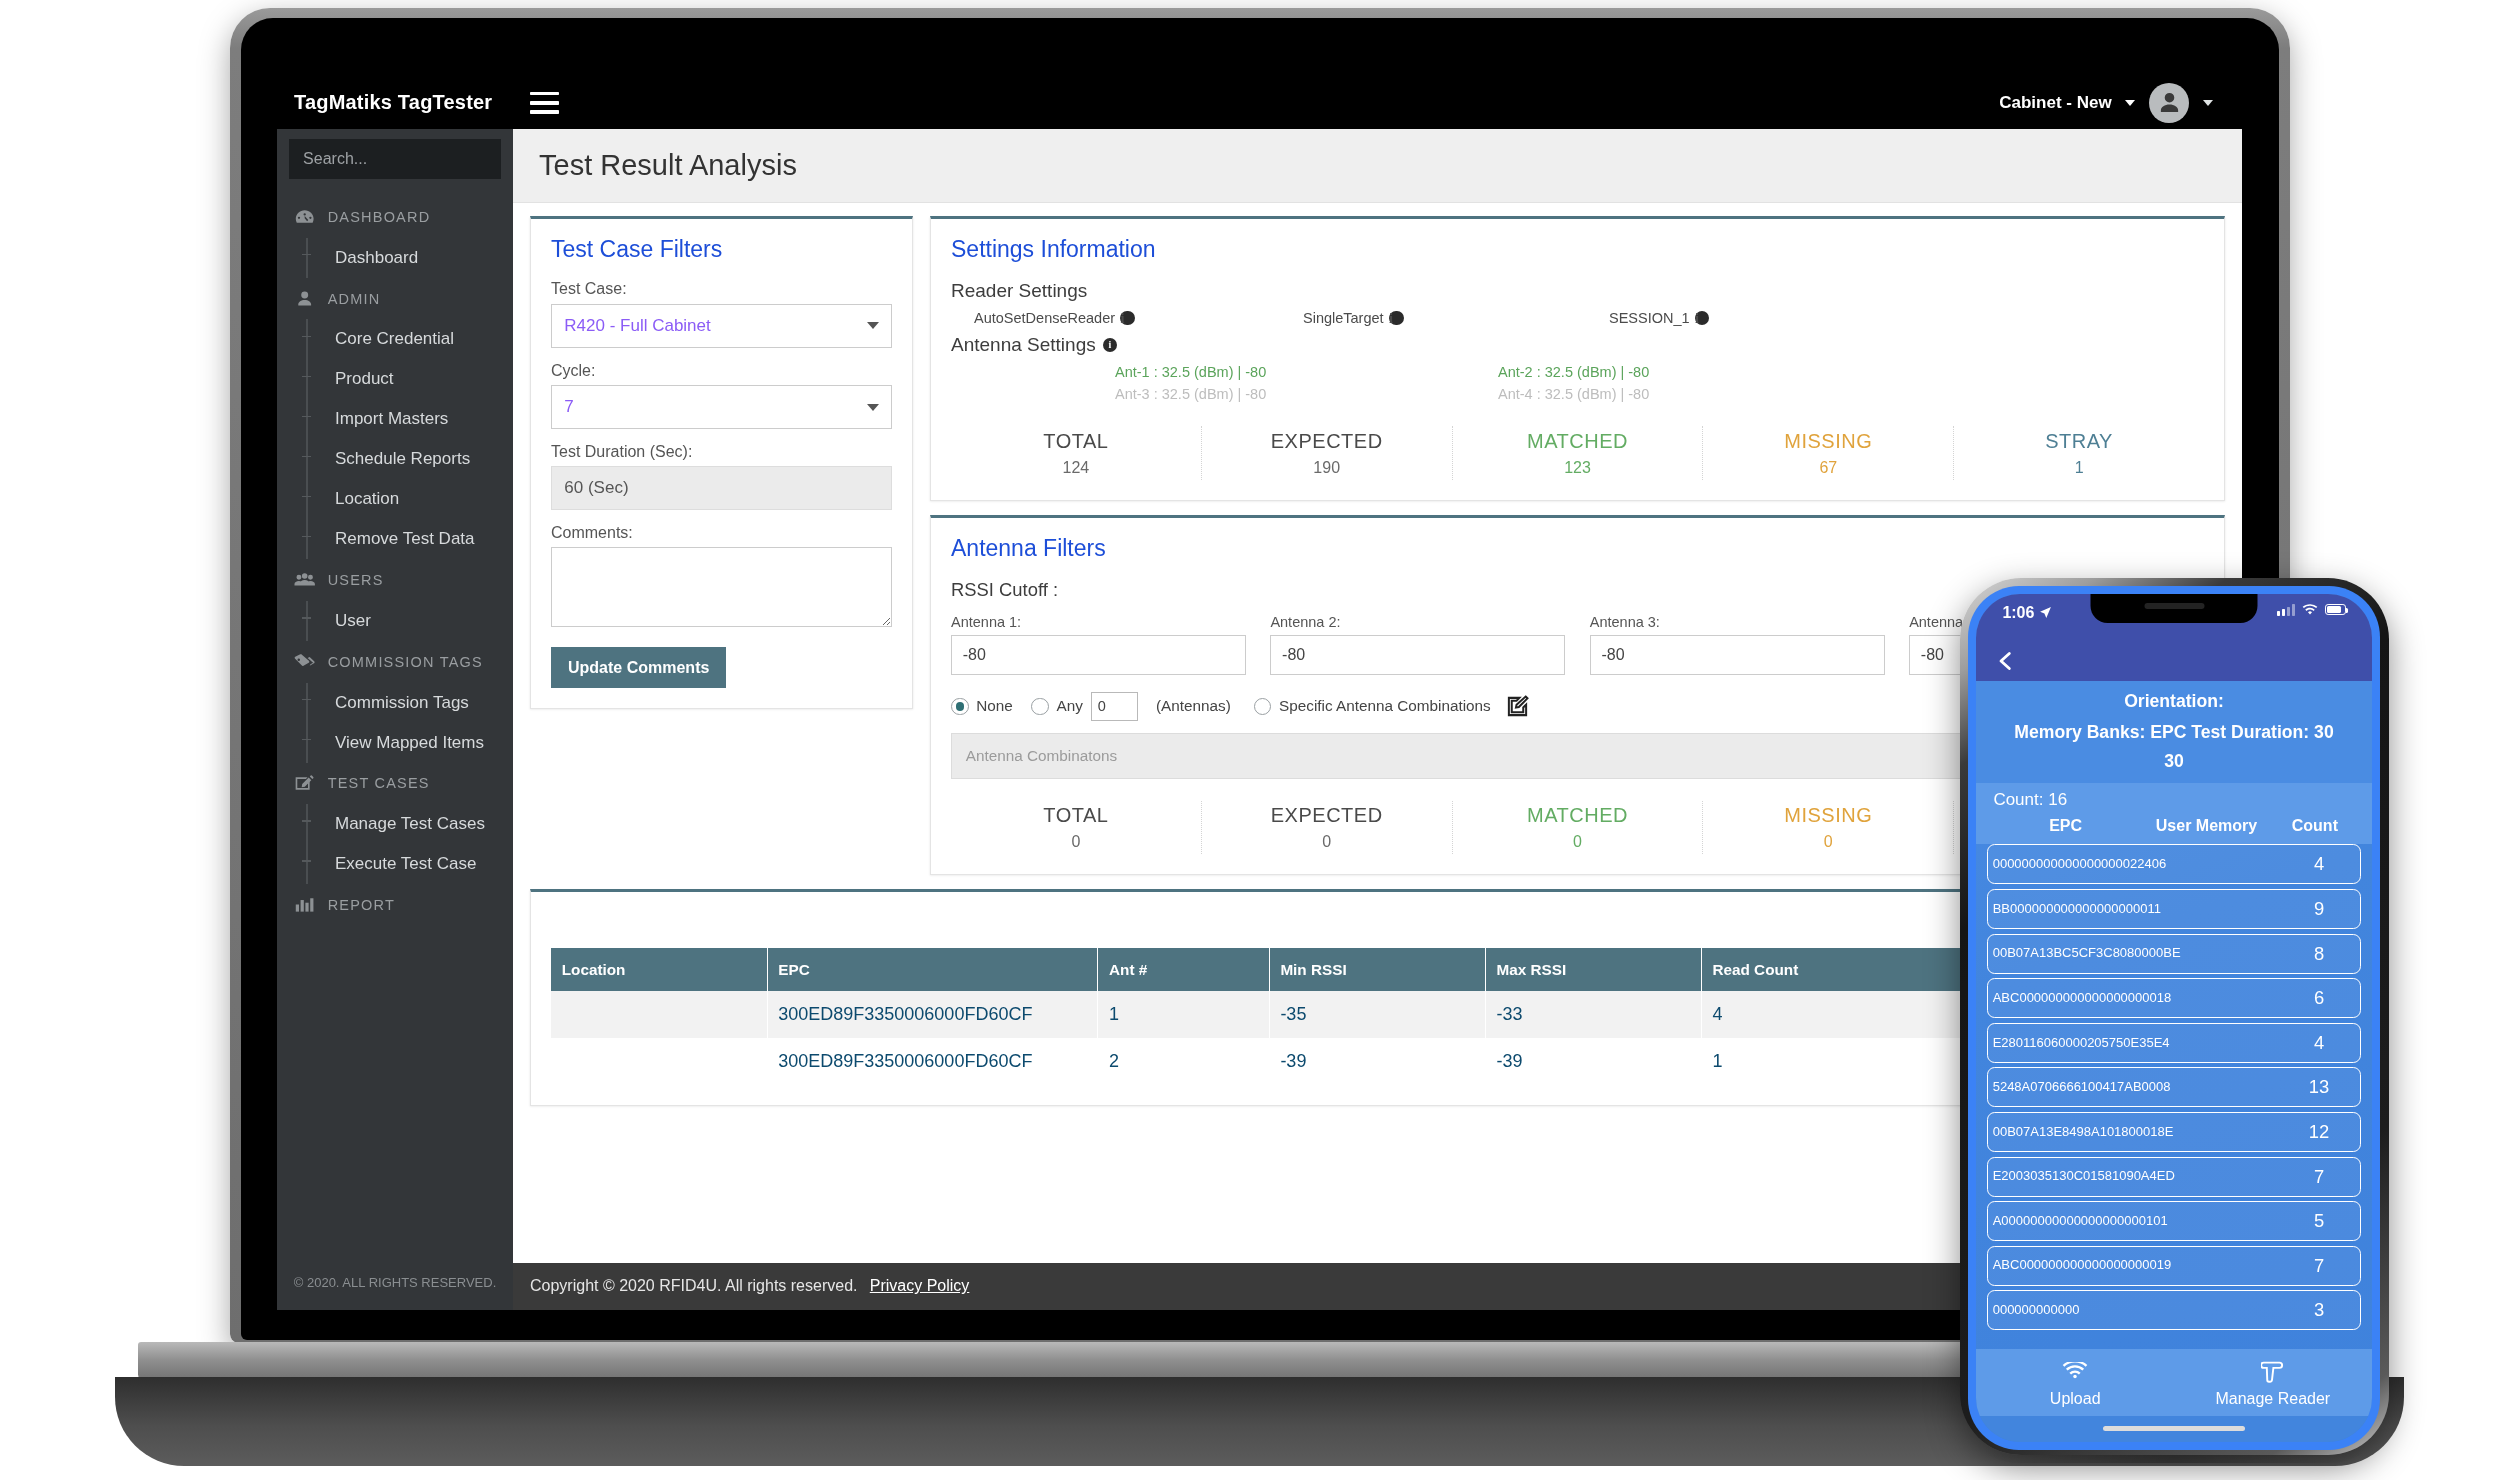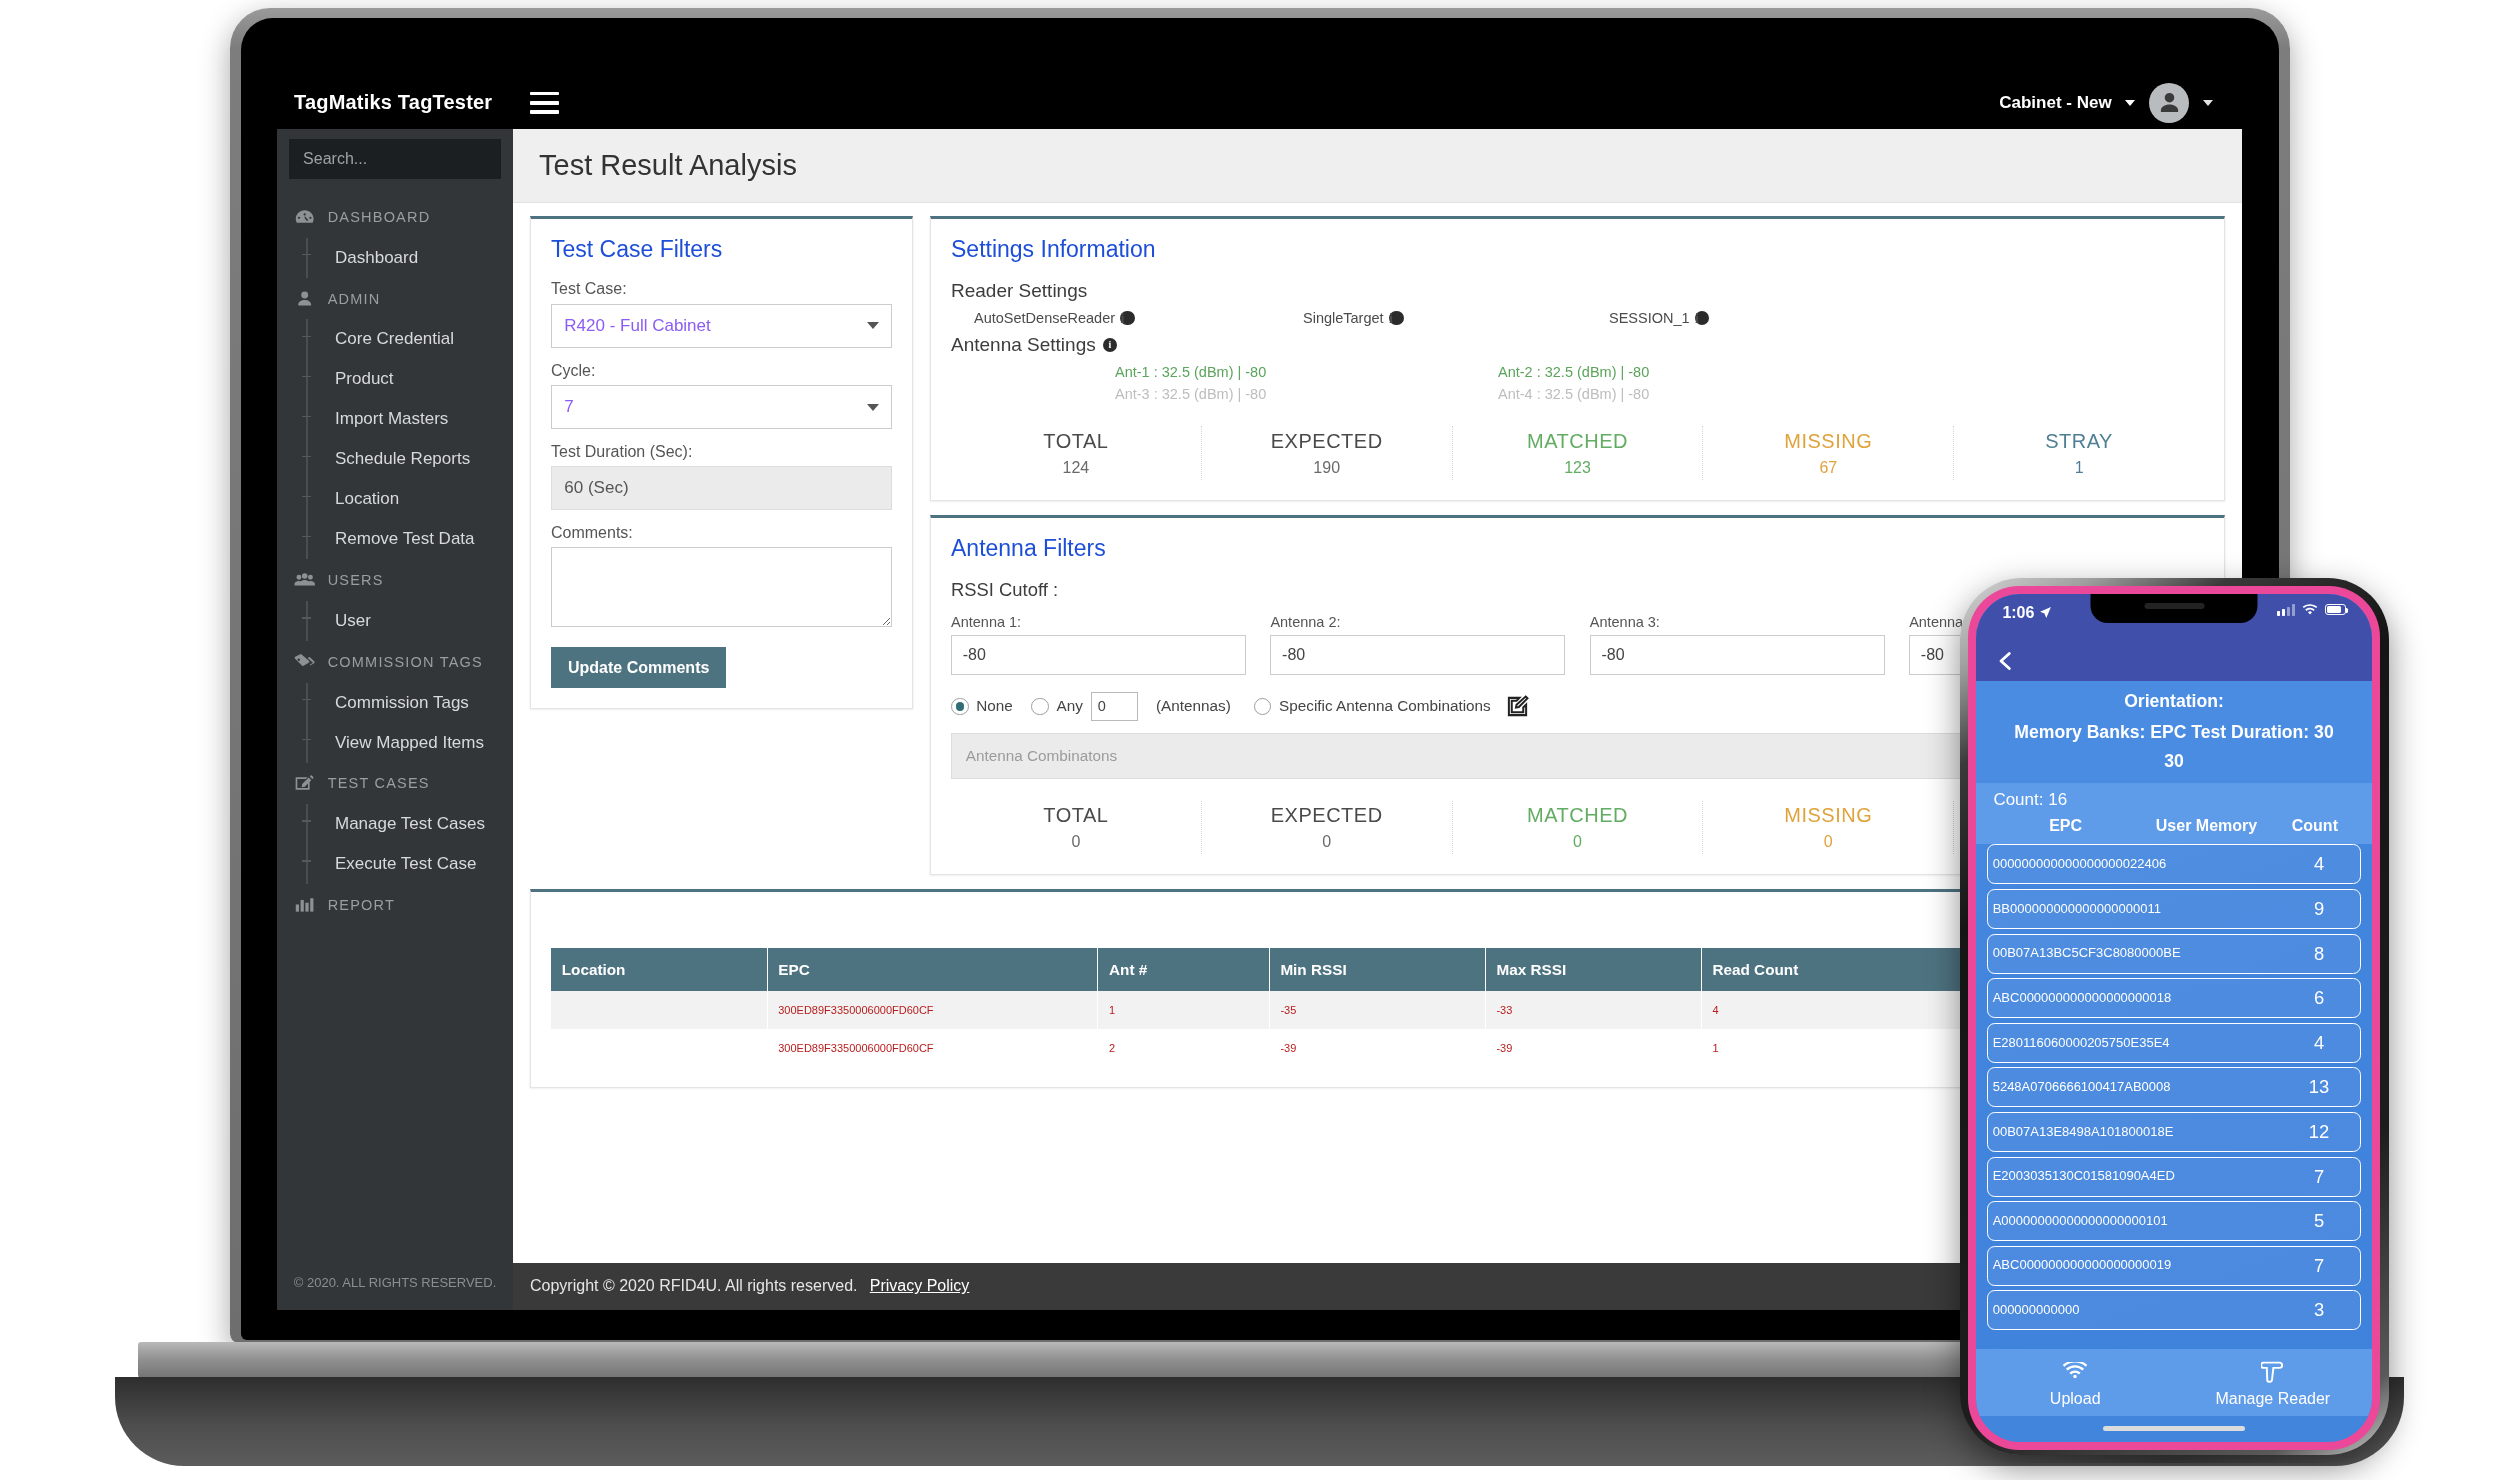--- a/index.html
+++ b/index.html
@@ -180,21 +180,21 @@
   .apply-btn { background:#4e7380; color:#fff; font-size:17px; font-weight:bold; display:flex; align-items:center; padding:0 20px; white-space:nowrap; border:0; font-family:inherit; cursor:pointer; }
 
   
   .tr-head { display:flex; align-items:flex-end; }
   .tr-search { margin-left:auto; font-size:15.3px; color:#444; padding-bottom:4.6px; }
   table.tr { width:100%; border-collapse:collapse; margin-top:17px; table-layout:fixed; }
   table.tr th {
     background:#4e7380; color:#fff; font-size:15.3px; text-align:left;
     padding:12.3px 10.7px; font-weight:bold; border-right:1.5px solid #fff;
   }
-  table.tr td { font-size:11px; color:#b91c1c; padding:13px 10.7px; border-right:1.5px solid #fff; }
+  table.tr td { font-size:18px; color:#0c4a6e; padding:13px 10.7px; border-right:1.5px solid #fff; }
   table.tr tbody tr:nth-child(odd) { background:#f2f2f2; }
   table.tr tbody tr:nth-child(even) { background:#fff; }
   .col-loc { width:145px; } .col-epc{width:222px;} .col-ant{width:115px;}
   .col-min{width:145px;} .col-max{width:145px;} .col-rc{width:222px;} .col-st{width:115px;}
 
   .footer {
     background:#3a3a3a; color:#e6e6e6; font-size:16px; padding:14.5px 17px;
     display:flex; gap:12.3px; align-items:center;
   }
   .footer a { color:#fff; text-decoration:underline; }
@@ -205,21 +205,21 @@
     position:absolute; inset:0; border-radius:64px;
     background: radial-gradient(ellipse at 50% 96%, rgba(0,0,0,.28), rgba(0,0,0,0) 62%);
   }
   .phone-frame {
     position:absolute; left:4.6px; top:4.6px; width:429px; height:877px;
     background: linear-gradient(145deg,#d8d8d8 0%, #9d9d9d 8%, #3a3a3a 16%, #151515 30%, #1d1d1d 72%, #5a5a5a 93%, #c9c9c9 100%);
     border-radius:61px; box-shadow:0 12.3px 34px rgba(0,0,0,.45);
   }
   .phone-inner {
     position:absolute; left:13px; top:13px; right:13px; bottom:13px;
-    background:#ec4899; border-radius:51px;
+    background:#3b82f6; border-radius:51px;
   }
   .phone-screen {
     position:absolute; left:8.4px; top:8.4px; right:8.4px; bottom:8.4px;
     border-radius:44px; overflow:hidden;
     background: linear-gradient(160deg,#4b8de6 0%, #4285dd 40%, #3f82dc 100%);
     display:flex; flex-direction:column;
   }
   .notch {
     position:absolute; left:50%; transform:translateX(-50%); top:0;
     width:167px; height:29px; background:#000; border-radius:0 0 17px 17px; z-index:9;

